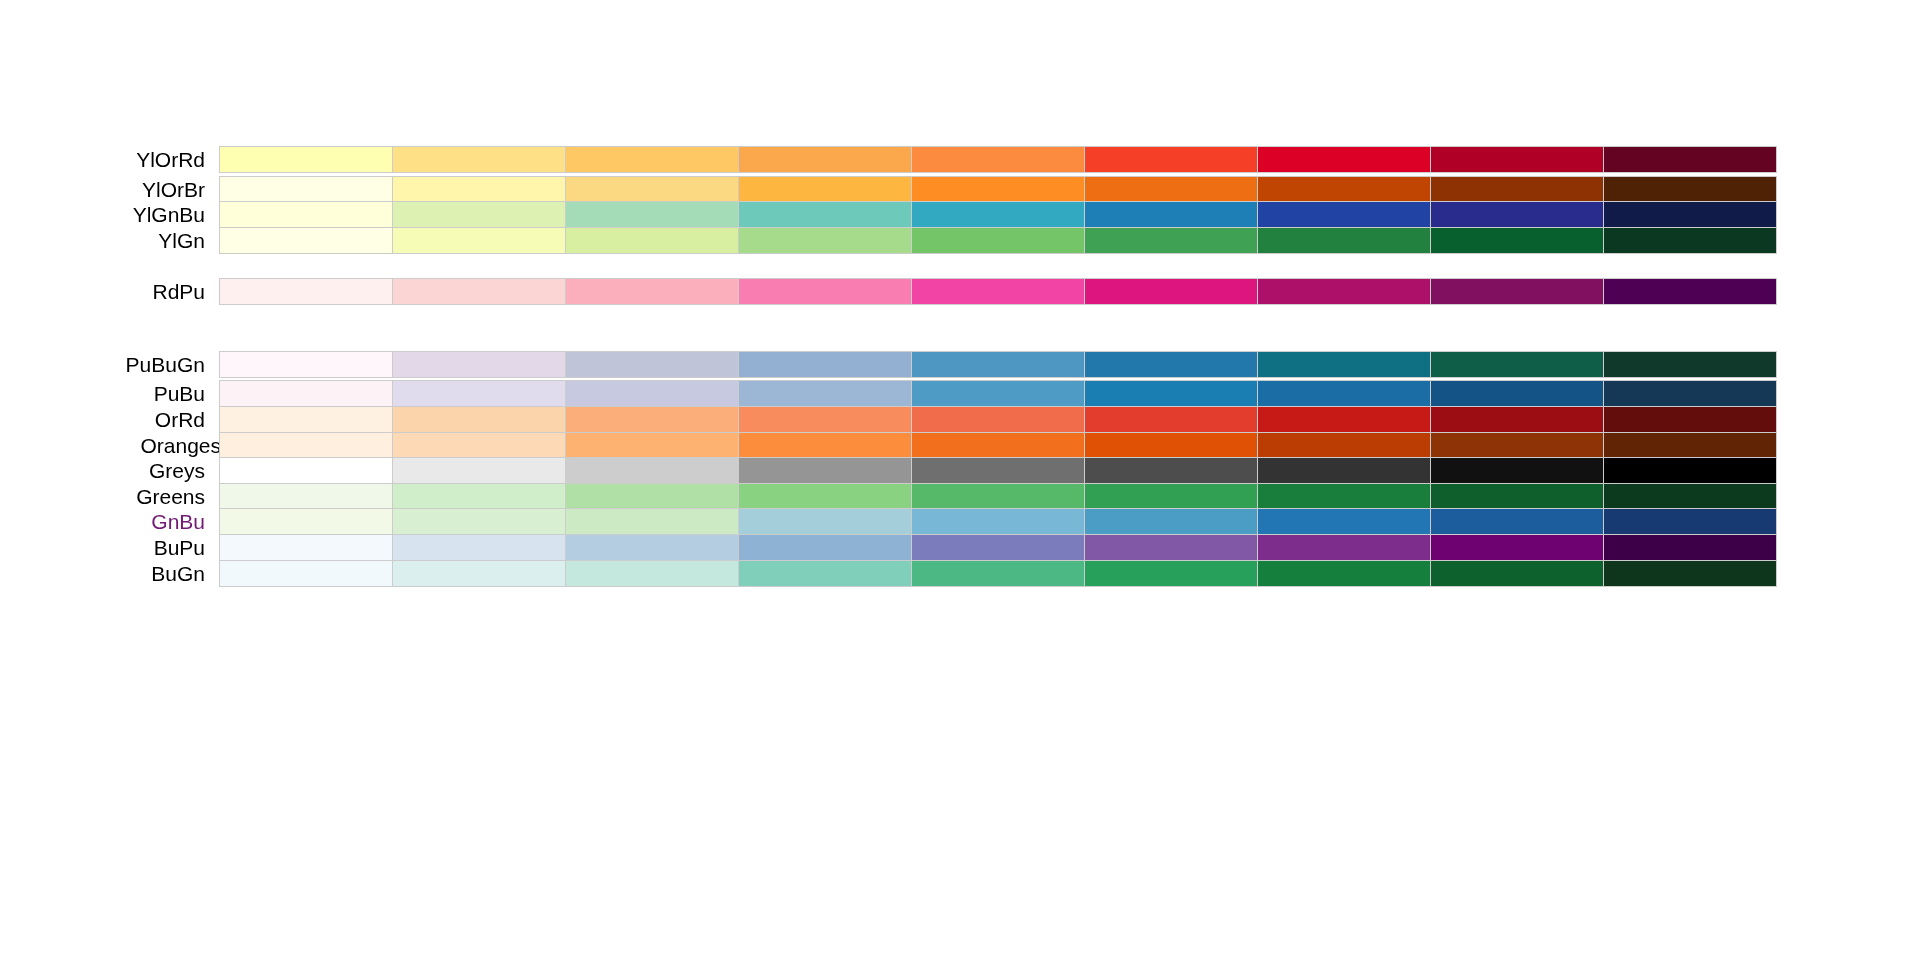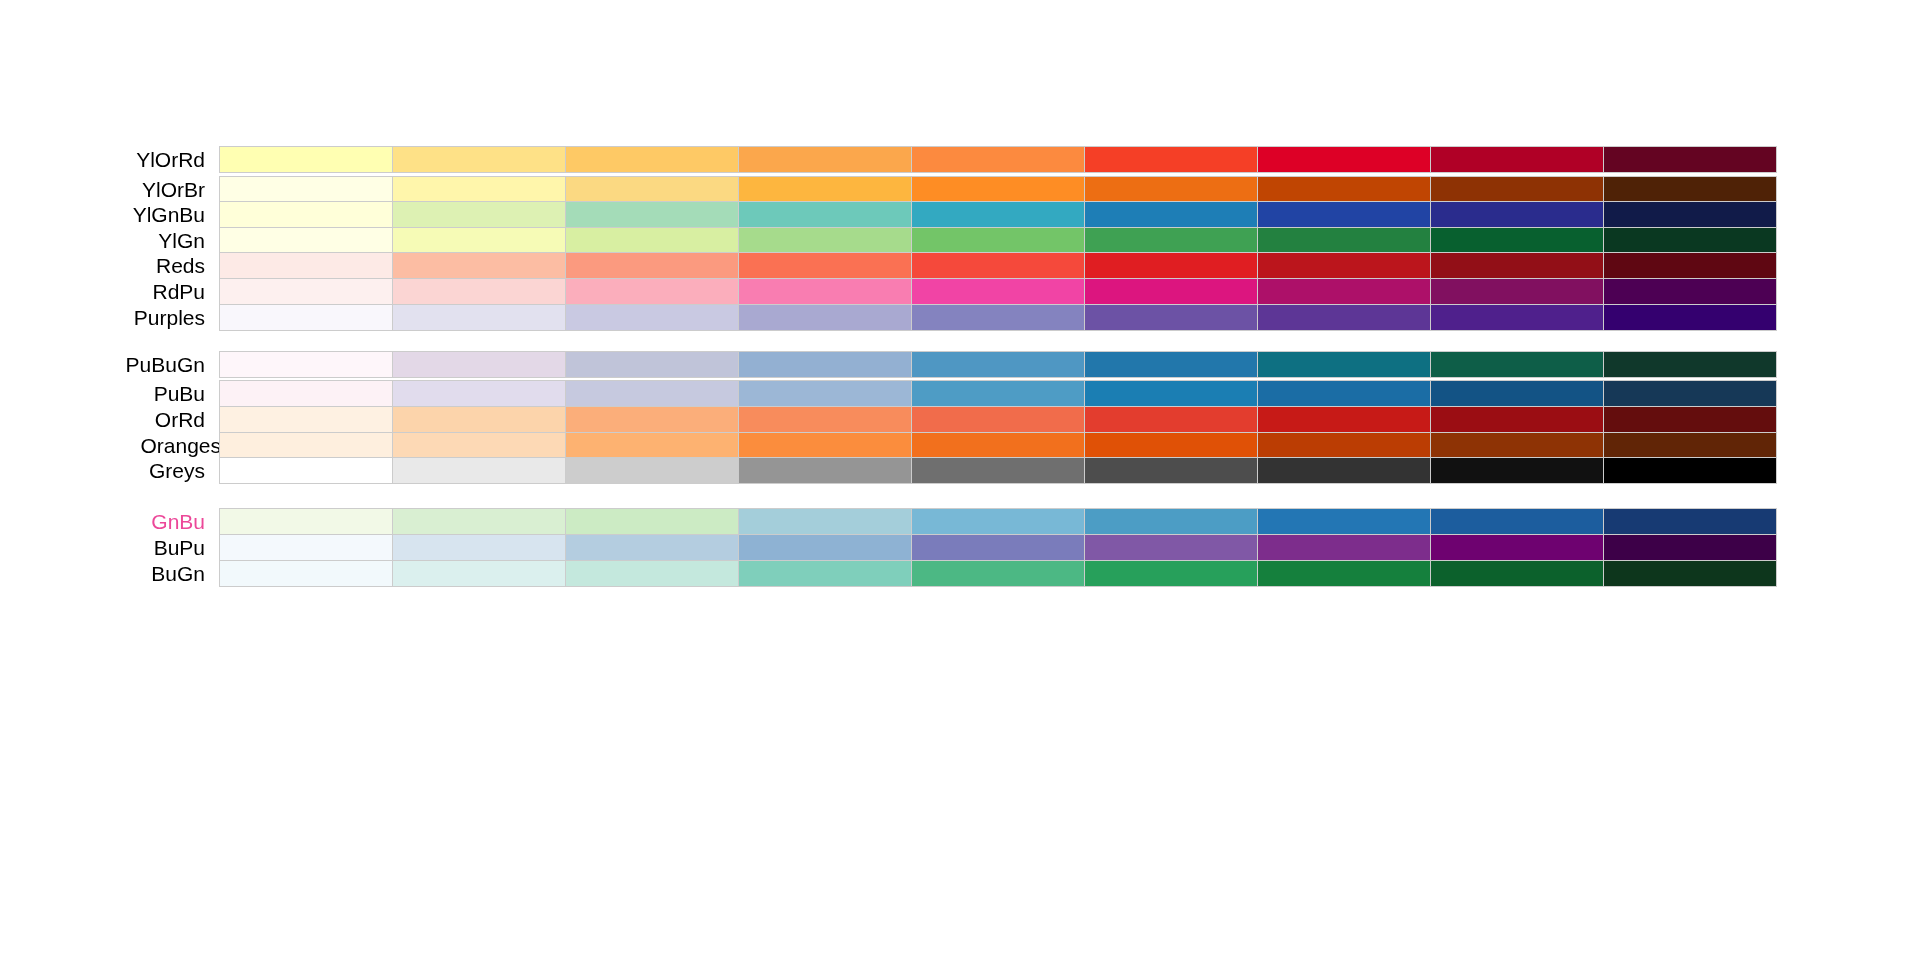--- a/index.html
+++ b/index.html
@@ -120,62 +120,34 @@
           <div class="cmap-swatch" style="background-color: rgb(246, 251, 182); border-right-color: rgb(204, 204, 204);"></div>
           <div class="cmap-swatch" style="background-color: rgb(216, 239, 162); border-right-color: rgb(204, 204, 204);"></div>
           <div class="cmap-swatch" style="background-color: rgb(166, 219, 140); border-right-color: rgb(204, 204, 204);"></div>
           <div class="cmap-swatch" style="background-color: rgb(115, 197, 104); border-right-color: rgb(204, 204, 204);"></div>
           <div class="cmap-swatch" style="background-color: rgb(63, 161, 83); border-right-color: rgb(204, 204, 204);"></div>
           <div class="cmap-swatch" style="background-color: rgb(35, 129, 64); border-right-color: rgb(204, 204, 204);"></div>
           <div class="cmap-swatch" style="background-color: rgb(8, 96, 47); border-right-color: rgb(204, 204, 204);"></div>
           <div class="cmap-swatch" style="background-color: rgb(10, 56, 33); border-right-color: rgb(204, 204, 204);"></div>
         </div>
       </div>
-      <div class="cmap-row" style="top: 252.4px;">
-        <div class="cmap-label" style="color: rgb(0, 0, 0);">Reds</div>
-        <div class="cmap-bar" style="border-color: rgb(204, 204, 204); background: rgb(204, 204, 204);">
-          <div class="cmap-swatch" style="background-color: rgb(253, 234, 230); border-right-color: rgb(204, 204, 204);"></div>
-          <div class="cmap-swatch" style="background-color: rgb(252, 189, 163); border-right-color: rgb(204, 204, 204);"></div>
-          <div class="cmap-swatch" style="background-color: rgb(251, 154, 127); border-right-color: rgb(204, 204, 204);"></div>
-          <div class="cmap-swatch" style="background-color: rgb(250, 113, 83); border-right-color: rgb(204, 204, 204);"></div>
-          <div class="cmap-swatch" style="background-color: rgb(245, 73, 59); border-right-color: rgb(204, 204, 204);"></div>
-          <div class="cmap-swatch" style="background-color: rgb(224, 30, 34); border-right-color: rgb(204, 204, 204);"></div>
-          <div class="cmap-swatch" style="background-color: rgb(187, 21, 28); border-right-color: rgb(204, 204, 204);"></div>
-          <div class="cmap-swatch" style="background-color: rgb(146, 15, 23); border-right-color: rgb(204, 204, 204);"></div>
-          <div class="cmap-swatch" style="background-color: rgb(95, 7, 18); border-right-color: rgb(204, 204, 204);"></div>
-        </div>
-      </div>
       <div class="cmap-row" style="top: 278px;">
         <div class="cmap-label" style="color: rgb(0, 0, 0);">RdPu</div>
         <div class="cmap-bar" style="border-color: rgb(204, 204, 204); background: rgb(204, 204, 204);">
           <div class="cmap-swatch" style="background-color: rgb(253, 240, 239); border-right-color: rgb(204, 204, 204);"></div>
           <div class="cmap-swatch" style="background-color: rgb(251, 213, 211); border-right-color: rgb(204, 204, 204);"></div>
           <div class="cmap-swatch" style="background-color: rgb(251, 174, 188); border-right-color: rgb(204, 204, 204);"></div>
           <div class="cmap-swatch" style="background-color: rgb(249, 125, 177); border-right-color: rgb(204, 204, 204);"></div>
           <div class="cmap-swatch" style="background-color: rgb(241, 68, 165); border-right-color: rgb(204, 204, 204);"></div>
           <div class="cmap-swatch" style="background-color: rgb(220, 21, 127); border-right-color: rgb(204, 204, 204);"></div>
           <div class="cmap-swatch" style="background-color: rgb(173, 16, 105); border-right-color: rgb(204, 204, 204);"></div>
           <div class="cmap-swatch" style="background-color: rgb(129, 16, 96); border-right-color: rgb(204, 204, 204);"></div>
           <div class="cmap-swatch" style="background-color: rgb(77, 0, 84); border-right-color: rgb(204, 204, 204);"></div>
         </div>
       </div>
-      <div class="cmap-row" style="top: 303.6px;">
-        <div class="cmap-label" style="color: rgb(0, 0, 0);">Purples</div>
-        <div class="cmap-bar" style="border-color: rgb(204, 204, 204); background: rgb(204, 204, 204);">
-          <div class="cmap-swatch" style="background-color: rgb(249, 247, 252); border-right-color: rgb(204, 204, 204);"></div>
-          <div class="cmap-swatch" style="background-color: rgb(226, 225, 239); border-right-color: rgb(204, 204, 204);"></div>
-          <div class="cmap-swatch" style="background-color: rgb(201, 201, 226); border-right-color: rgb(204, 204, 204);"></div>
-          <div class="cmap-swatch" style="background-color: rgb(169, 169, 209); border-right-color: rgb(204, 204, 204);"></div>
-          <div class="cmap-swatch" style="background-color: rgb(132, 131, 191); border-right-color: rgb(204, 204, 204);"></div>
-          <div class="cmap-swatch" style="background-color: rgb(108, 82, 165); border-right-color: rgb(204, 204, 204);"></div>
-          <div class="cmap-swatch" style="background-color: rgb(93, 54, 150); border-right-color: rgb(204, 204, 204);"></div>
-          <div class="cmap-swatch" style="background-color: rgb(79, 32, 140); border-right-color: rgb(204, 204, 204);"></div>
-          <div class="cmap-swatch" style="background-color: rgb(52, 0, 111); border-right-color: rgb(204, 204, 204);"></div>
-        </div>
-      </div>
       <div class="cmap-row" style="top: 351px;">
         <div class="cmap-label" style="color: rgb(0, 0, 0);">PuBuGn</div>
         <div class="cmap-bar" style="border-color: rgb(204, 204, 204); background: rgb(204, 204, 204);">
           <div class="cmap-swatch" style="background-color: rgb(254, 246, 250); border-right-color: rgb(204, 204, 204);"></div>
           <div class="cmap-swatch" style="background-color: rgb(227, 216, 231); border-right-color: rgb(204, 204, 204);"></div>
           <div class="cmap-swatch" style="background-color: rgb(192, 196, 217); border-right-color: rgb(204, 204, 204);"></div>
           <div class="cmap-swatch" style="background-color: rgb(147, 176, 210); border-right-color: rgb(204, 204, 204);"></div>
           <div class="cmap-swatch" style="background-color: rgb(79, 151, 195); border-right-color: rgb(204, 204, 204);"></div>
           <div class="cmap-swatch" style="background-color: rgb(34, 119, 171); border-right-color: rgb(204, 204, 204);"></div>
           <div class="cmap-swatch" style="background-color: rgb(14, 112, 130); border-right-color: rgb(204, 204, 204);"></div>
@@ -232,22 +204,36 @@
           <div class="cmap-swatch" style="background-color: rgb(233, 233, 233); border-right-color: rgb(204, 204, 204);"></div>
           <div class="cmap-swatch" style="background-color: rgb(205, 205, 205); border-right-color: rgb(204, 204, 204);"></div>
           <div class="cmap-swatch" style="background-color: rgb(149, 149, 149); border-right-color: rgb(204, 204, 204);"></div>
           <div class="cmap-swatch" style="background-color: rgb(111, 111, 111); border-right-color: rgb(204, 204, 204);"></div>
           <div class="cmap-swatch" style="background-color: rgb(77, 77, 77); border-right-color: rgb(204, 204, 204);"></div>
           <div class="cmap-swatch" style="background-color: rgb(51, 51, 51); border-right-color: rgb(204, 204, 204);"></div>
           <div class="cmap-swatch" style="background-color: rgb(17, 17, 17); border-right-color: rgb(204, 204, 204);"></div>
           <div class="cmap-swatch" style="background-color: rgb(0, 0, 0); border-right-color: rgb(204, 204, 204);"></div>
         </div>
       </div>
+      <div class="cmap-row" style="top: 482.8px;">
+        <div class="cmap-label" style="color: rgb(0, 0, 0);">Greens</div>
+        <div class="cmap-bar" style="border-color: rgb(204, 204, 204); background: rgb(204, 204, 204);">
+          <div class="cmap-swatch" style="background-color: rgb(239, 248, 233); border-right-color: rgb(204, 204, 204);"></div>
+          <div class="cmap-swatch" style="background-color: rgb(209, 238, 202); border-right-color: rgb(204, 204, 204);"></div>
+          <div class="cmap-swatch" style="background-color: rgb(176, 224, 165); border-right-color: rgb(204, 204, 204);"></div>
+          <div class="cmap-swatch" style="background-color: rgb(137, 210, 129); border-right-color: rgb(204, 204, 204);"></div>
+          <div class="cmap-swatch" style="background-color: rgb(86, 185, 106); border-right-color: rgb(204, 204, 204);"></div>
+          <div class="cmap-swatch" style="background-color: rgb(50, 160, 82); border-right-color: rgb(204, 204, 204);"></div>
+          <div class="cmap-swatch" style="background-color: rgb(25, 125, 60); border-right-color: rgb(204, 204, 204);"></div>
+          <div class="cmap-swatch" style="background-color: rgb(14, 95, 44); border-right-color: rgb(204, 204, 204);"></div>
+          <div class="cmap-swatch" style="background-color: rgb(12, 58, 30); border-right-color: rgb(204, 204, 204);"></div>
+        </div>
+      </div>
       <div class="cmap-row" style="top: 508.4px;">
-        <div class="cmap-label" style="color: #ec4899;">GnBu</div>
+        <div class="cmap-label" style="color: #701a75;">GnBu</div>
         <div class="cmap-bar" style="border-color: rgb(204, 204, 204); background: rgb(204, 204, 204);">
           <div class="cmap-swatch" style="background-color: rgb(242, 249, 231); border-right-color: rgb(204, 204, 204);"></div>
           <div class="cmap-swatch" style="background-color: rgb(217, 239, 210); border-right-color: rgb(204, 204, 204);"></div>
           <div class="cmap-swatch" style="background-color: rgb(204, 235, 196); border-right-color: rgb(204, 204, 204);"></div>
           <div class="cmap-swatch" style="background-color: rgb(164, 206, 218); border-right-color: rgb(204, 204, 204);"></div>
           <div class="cmap-swatch" style="background-color: rgb(120, 184, 214); border-right-color: rgb(204, 204, 204);"></div>
           <div class="cmap-swatch" style="background-color: rgb(76, 157, 197); border-right-color: rgb(204, 204, 204);"></div>
           <div class="cmap-swatch" style="background-color: rgb(35, 118, 180); border-right-color: rgb(204, 204, 204);"></div>
           <div class="cmap-swatch" style="background-color: rgb(28, 93, 158); border-right-color: rgb(204, 204, 204);"></div>
           <div class="cmap-swatch" style="background-color: rgb(23, 58, 115); border-right-color: rgb(204, 204, 204);"></div>

